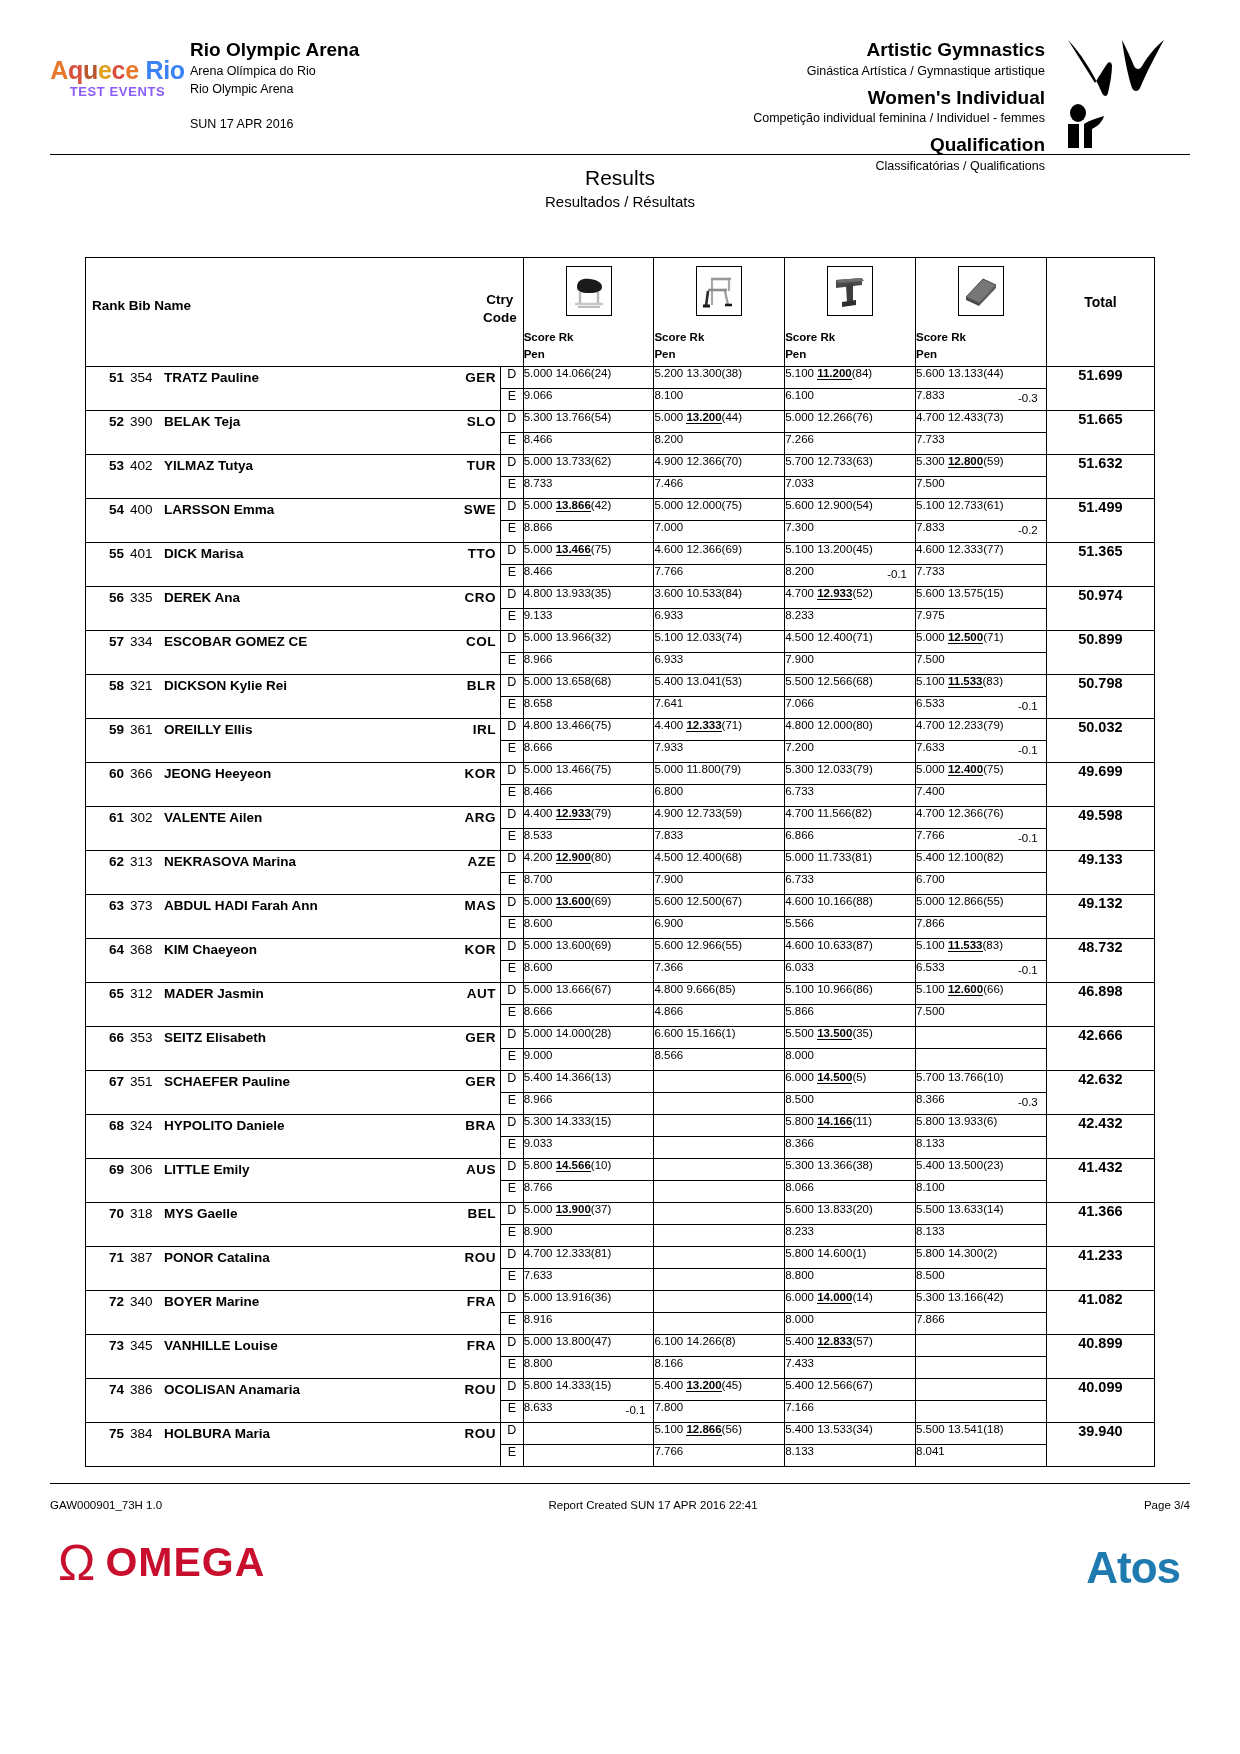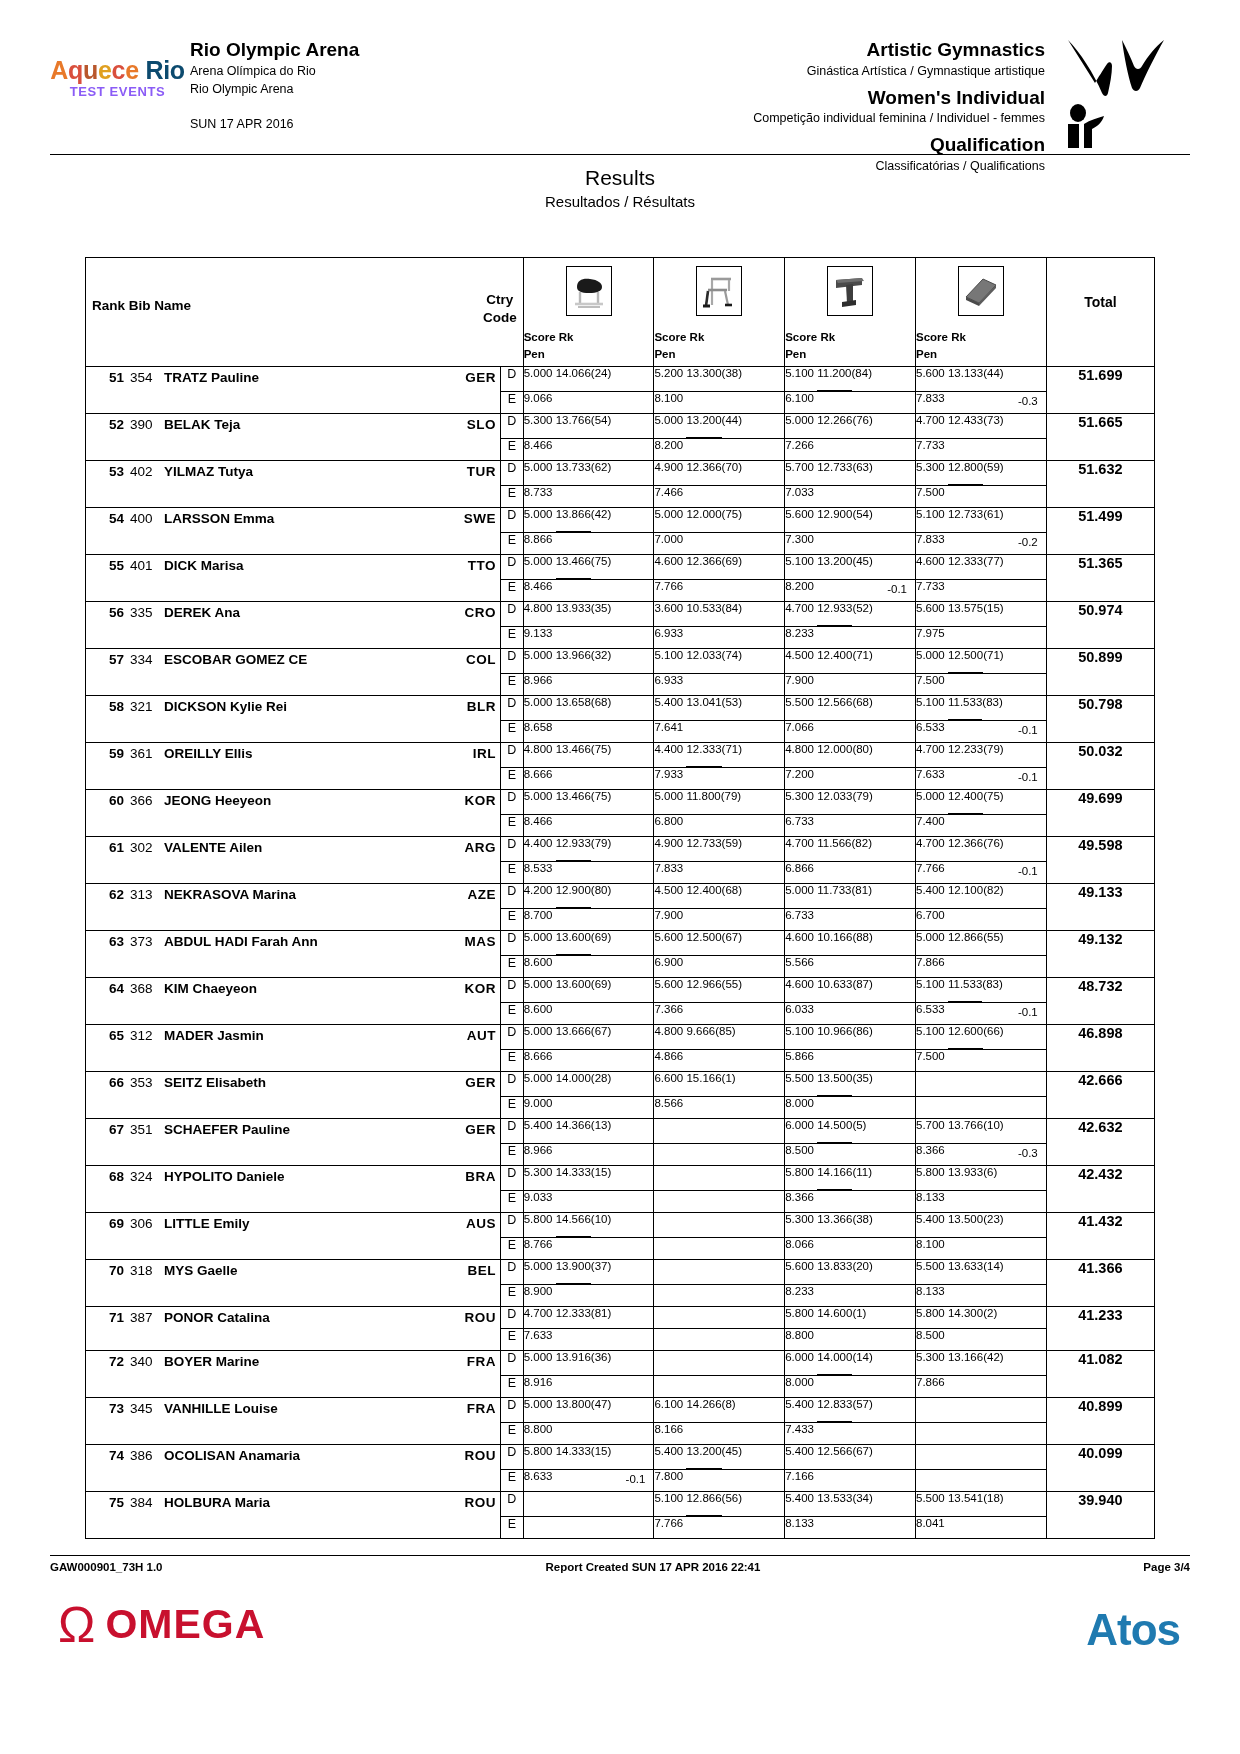--- a/index.html
+++ b/index.html
@@ -11,21 +11,21 @@
     -webkit-font-smoothing:none;
   }
   .page{position:relative;width:1240px;height:1754px;box-sizing:border-box;padding:0 50px;}
 
   
   .header{position:relative;height:150px;}
   .logo-block{position:absolute;left:0;top:58px;width:135px;text-align:center;}
   .logo-main{font-size:25px;font-weight:bold;letter-spacing:-.3px;line-height:1;}
   .logo-main .c1{color:#e8792a;} .logo-main .c2{color:#d94f3d;}
   .logo-main .c3{color:#b8572c;} .logo-main .c4{color:#e0a020;}
-  .logo-main .c5{color:#0c4a6e;}
+  .logo-main .c5{color:#3b82f6;}
   .logo-sub{font-size:13px;font-weight:bold;color:#8b5cf6;letter-spacing:.6px;margin-top:1px;}
 
   .venue{position:absolute;left:140px;top:38px;}
   .venue .v1{font-size:19px;font-weight:bold;line-height:1.25;}
   .venue .v2{font-size:12.5px;line-height:1.45;}
   .venue .v3{font-size:12.5px;line-height:1.45;}
   .venue .vdate{font-size:12.5px;margin-top:19px;}
 
   .event{position:absolute;right:145px;top:38px;text-align:right;}
   .event .e-big{font-size:19px;font-weight:bold;line-height:1.25;}
@@ -62,30 +62,30 @@
   .nm{position:absolute;left:78px;top:3px;font-size:13.5px;font-weight:bold;white-space:nowrap;}
   .ctry{position:absolute;right:4px;top:3px;font-size:13.5px;font-weight:bold;letter-spacing:.5px;}
 
   td.de{width:15px;border-left:0;border-right:1px solid #000;text-align:center;font-size:12.5px;padding-top:2px;}
   tr.athlete td.de{border-top:1.6px solid #000;}
   tr.athlete2 td.de{border-top:0;}
 
   td.sc{font-size:11.5px;height:21px;padding:3px 3px 0 4px;white-space:nowrap;position:relative;}
   .d-val{display:inline-block;}
   .sc-val{display:inline-block;}
-  .sc-val.u{border-bottom:1.4px solid #000;padding-bottom:11px;}
+  .sc-val.u{border-bottom:1.4px solid #000;padding-bottom:0px;font-weight:bold;}
   .rk-par{display:inline-block;}
   .pen{position:absolute;right:8px;top:3px;font-size:11.5px;}
 
   td.total{vertical-align:middle;text-align:center;font-size:14.5px;font-weight:bold;}
   tr.athlete td.total{border-top:1.6px solid #000;}
 
   
   .foot-rule{border:0;border-top:1.1px solid #000;margin:16px 0 0 0;}
-  .foot-line{display:flex;justify-content:flex-start;font-size:11.5px;margin-top:5px;font-weight:bold;}
+  .foot-line{display:flex;justify-content:flex-start;font-size:11.5px;margin-top:15px;}
   .foot-line .mid{flex:1;text-align:center;}
   .foot-logos{position:relative;margin-top:28px;height:70px;}
   .omega{position:absolute;left:8px;top:0;display:flex;align-items:center;color:#c8102e;}
   .omega .glyph{font-size:50px;line-height:46px;font-weight:normal;}
   .omega .word{font-size:41px;font-weight:bold;letter-spacing:1px;margin-left:10px;}
   .atos{position:absolute;right:10px;top:4px;color:#1f7ab0;font-size:44px;font-weight:bold;letter-spacing:-1px;}
 </style>
 </head>
 <body>
 

